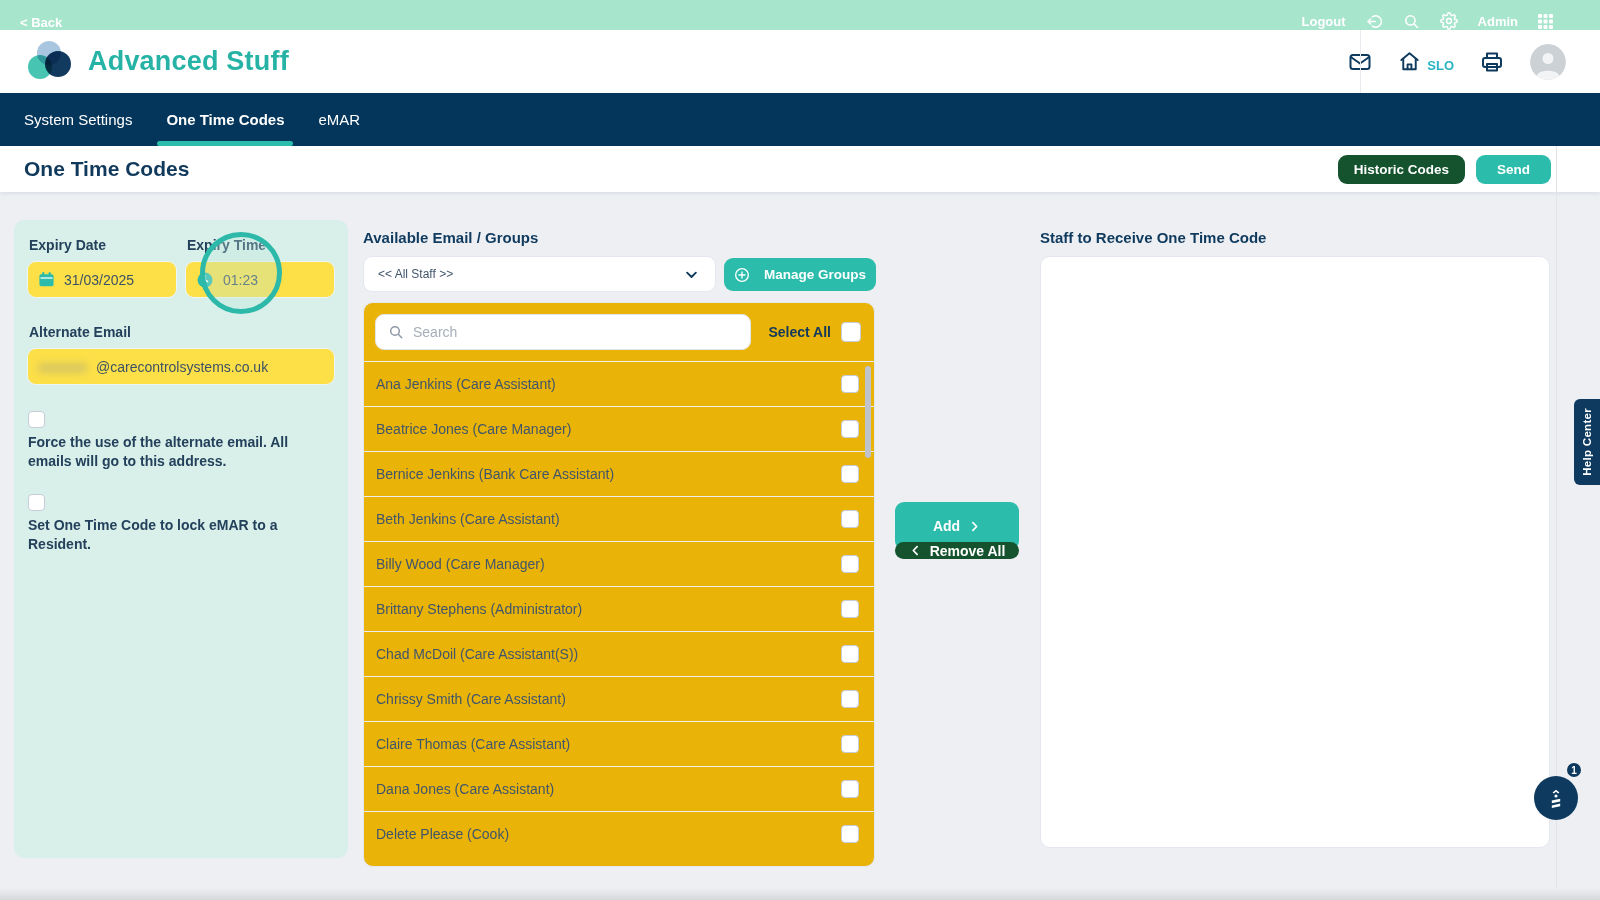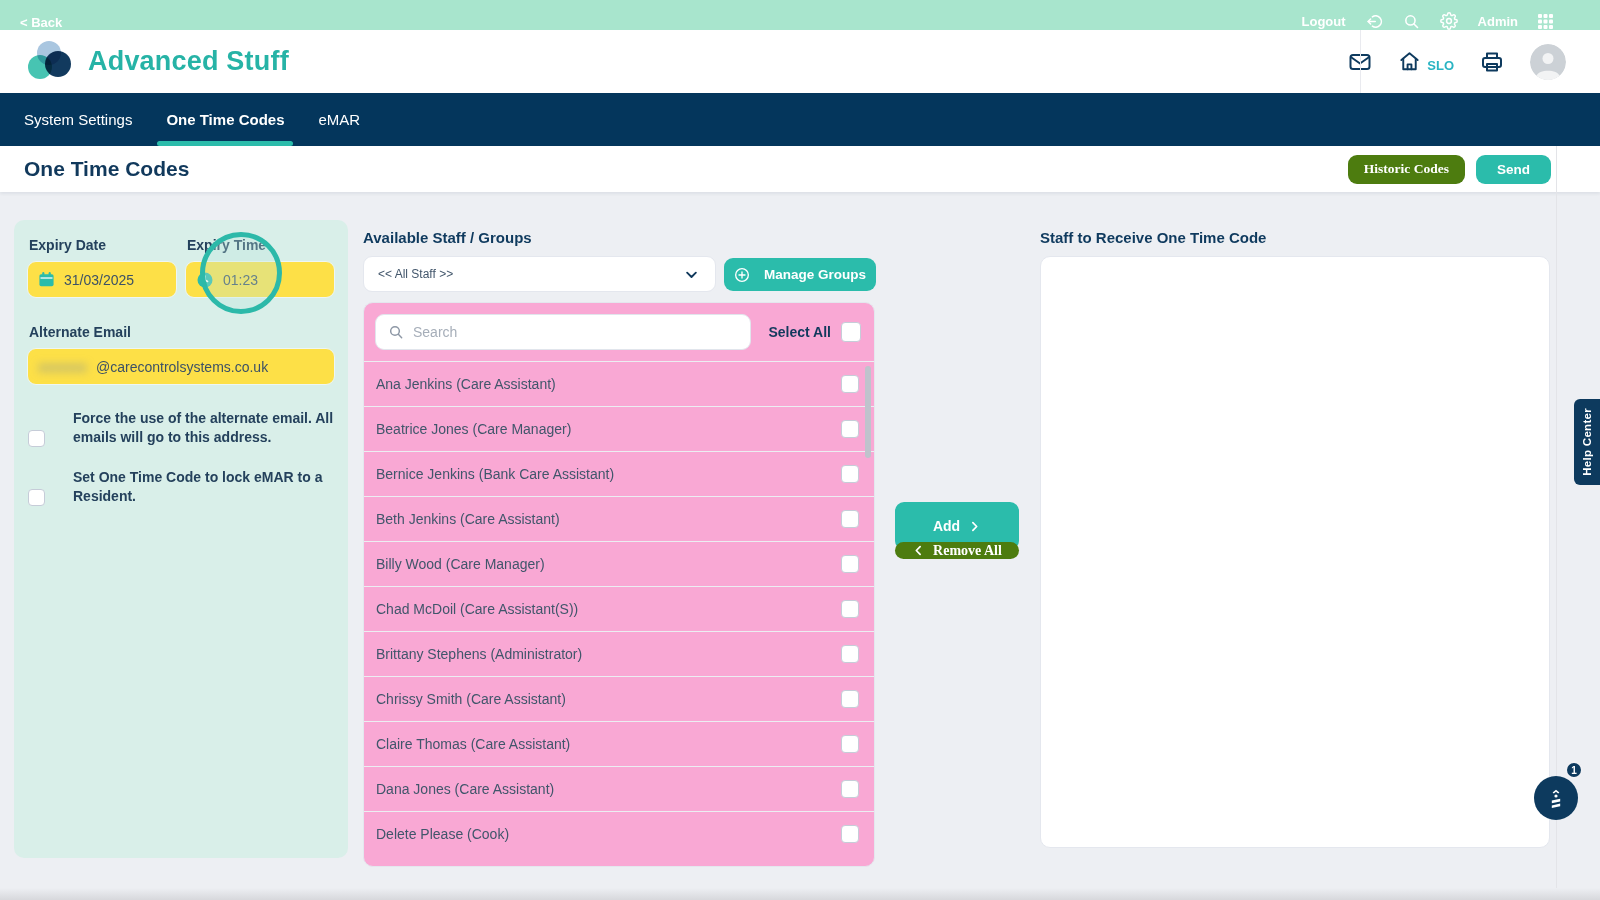--- a/index.html
+++ b/index.html
@@ -62,41 +62,41 @@
     position:absolute; left:0; top:146px; width:1600px; height:46px;
     background:#ffffff; display:flex; align-items:center;
     justify-content:space-between; padding:0 49px 0 24px;
     box-shadow:0 2px 3px rgba(20,40,70,.07);
   }
   .page-title { font-size:21px; font-weight:800; color:#11395c; }
   .title-actions { display:flex; align-items:center; gap:11px; }
   .btn { border:none; border-radius:9px; color:#fff; font-weight:700;
          font-size:13.5px; font-family:inherit; display:inline-flex; align-items:center;
          justify-content:center; cursor:pointer; }
-  .btn-blue { background:#4d7c0f;font-family:Liberation Serif, serif; }
+  .btn-blue { background:#14532d; }
   .btn-teal { background:#2bbcab; }
   .btn-historic { height:29px; padding:0 16px; }
   .btn-send { height:29px; padding:0 21px; }
 
   
   .mint-panel {
     position:absolute; left:14px; top:220px; width:334px; height:638px;
     background:#d9efe9; border-radius:10px; padding:14px 13px;
   }
   .field-label { font-size:14px; font-weight:700; color:#24415c; margin:3px 0 8px 2px; }
   .dt-row { display:flex; gap:8px; }
   .dt-col { width:150px; }
   .inputbox {
     background:#fde047; border:1px solid #eef6f3; border-radius:9px; height:37px;
     display:flex; align-items:center; gap:9px; padding:0 10px;
     font-size:14px; color:#3c5166; cursor:text;
   }
   .email-box { margin-top:2px; }
   .redacted { filter:blur(4px); color:#7d8da0; user-select:none; }
-  .cb-row { display:flex; align-items:flex-end; gap:28px; margin:24px 0 0 1px; }
+  .cb-row { display:flex; align-items:flex-start; gap:5px; margin:24px 0 0 1px;flex-direction:column; }
   .checkbox { width:17px; height:17px; min-width:17px; background:#fff;
               border:1.5px solid #c6ccd8; border-radius:4px; cursor:pointer; margin-top:2px; }
   .cb-label { font-size:14px; font-weight:700; color:#24415c; line-height:1.35; }
 
   
   .click-ring {
     position:absolute; left:200px; top:232px; width:82px; height:82px;
     border:5px solid #2cb9a9; border-radius:50%;
     background:rgba(186,230,221,.32); z-index:6; pointer-events:none;
   }
@@ -109,21 +109,21 @@
   .dropdown {
     position:absolute; left:363px; top:256px; width:353px; height:36px;
     background:#fff; border:1px solid #e4e7ee; border-radius:9px;
     display:flex; align-items:center; justify-content:space-between;
     padding:0 16px 0 14px; font-size:12px; color:#42566b; cursor:pointer;
   }
   .btn-manage { position:absolute; left:724px; top:258px; width:152px; height:33px; gap:14px; }
 
   .list-card {
     position:absolute; left:363px; top:302px; width:512px; height:565px;
-    background:#f9a8d4; border:1px solid #e4e7ee; border-radius:10px; overflow:hidden;
+    background:#eab308; border:1px solid #e4e7ee; border-radius:10px; overflow:hidden;
   }
   .search-row { display:flex; align-items:center; justify-content:space-between;
                 padding:11px 13px 11px 11px; }
   .search-box { width:376px; height:36px; border:1px solid #e1e5ec; border-radius:9px;
                 display:flex; align-items:center; gap:9px; padding:0 12px; background:#fff; }
   .search-box input { border:none; outline:none; flex:1; font-family:inherit;
                       font-size:14px; color:#42566b; background:transparent; }
   .search-box input::placeholder { color:#a6aeb9; }
   .select-all { display:flex; align-items:center; gap:10px; font-size:14px;
                 font-weight:700; color:#11395c; }
@@ -311,21 +311,21 @@
       <div class="cb-label">Force the use of the alternate email. All emails will go to this address.</div>
     </div>
     <div class="cb-row" style="margin-top:21px;">
       <div class="checkbox"></div>
       <div class="cb-label">Set One Time Code to lock eMAR to a Resident.</div>
     </div>
   </div>
 
   <div class="click-ring"></div>
 
-  <div class="col-head head-available">Available Staff / Groups</div>
+  <div class="col-head head-available">Available Email / Groups</div>
 
   <div class="dropdown">
     <span>&lt;&lt; All Staff &gt;&gt;</span>
     <svg width="15" height="15" viewBox="0 0 24 24" fill="none" stroke="#11395c" stroke-width="3" stroke-linecap="round" stroke-linejoin="round">
       <path d="m5 9 7 7 7-7"></path>
     </svg>
   </div>
 
   <button class="btn btn-teal btn-manage">
     <svg width="16" height="16" viewBox="0 0 24 24" fill="none" stroke="#fff" stroke-width="2" stroke-linecap="round">
@@ -365,25 +365,25 @@
       </div>
       <div class="staff-row">
         <span>Beth Jenkins (Care Assistant)</span>
         <div class="checkbox cb-md"></div>
       </div>
       <div class="staff-row">
         <span>Billy Wood (Care Manager)</span>
         <div class="checkbox cb-md"></div>
       </div>
       <div class="staff-row">
+        <span>Brittany Stephens (Administrator)</span>
+        <div class="checkbox cb-md"></div>
+      </div>
+      <div class="staff-row">
         <span>Chad McDoil (Care Assistant(S))</span>
-        <div class="checkbox cb-md"></div>
-      </div>
-      <div class="staff-row">
-        <span>Brittany Stephens (Administrator)</span>
         <div class="checkbox cb-md"></div>
       </div>
       <div class="staff-row">
         <span>Chrissy Smith (Care Assistant)</span>
         <div class="checkbox cb-md"></div>
       </div>
       <div class="staff-row">
         <span>Claire Thomas (Care Assistant)</span>
         <div class="checkbox cb-md"></div>
       </div>

